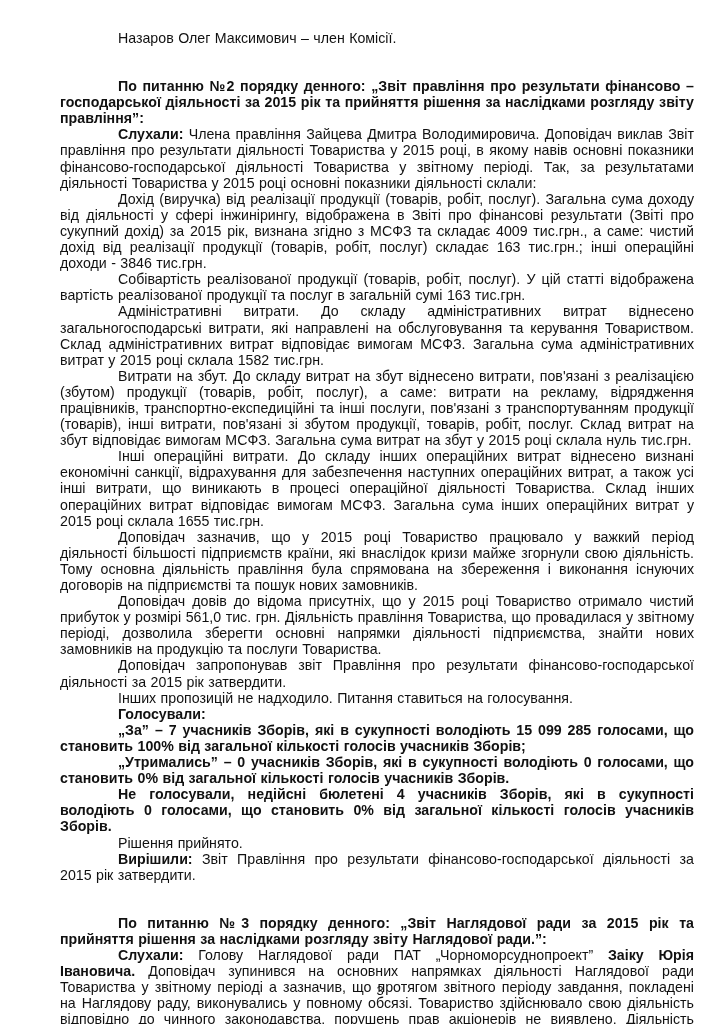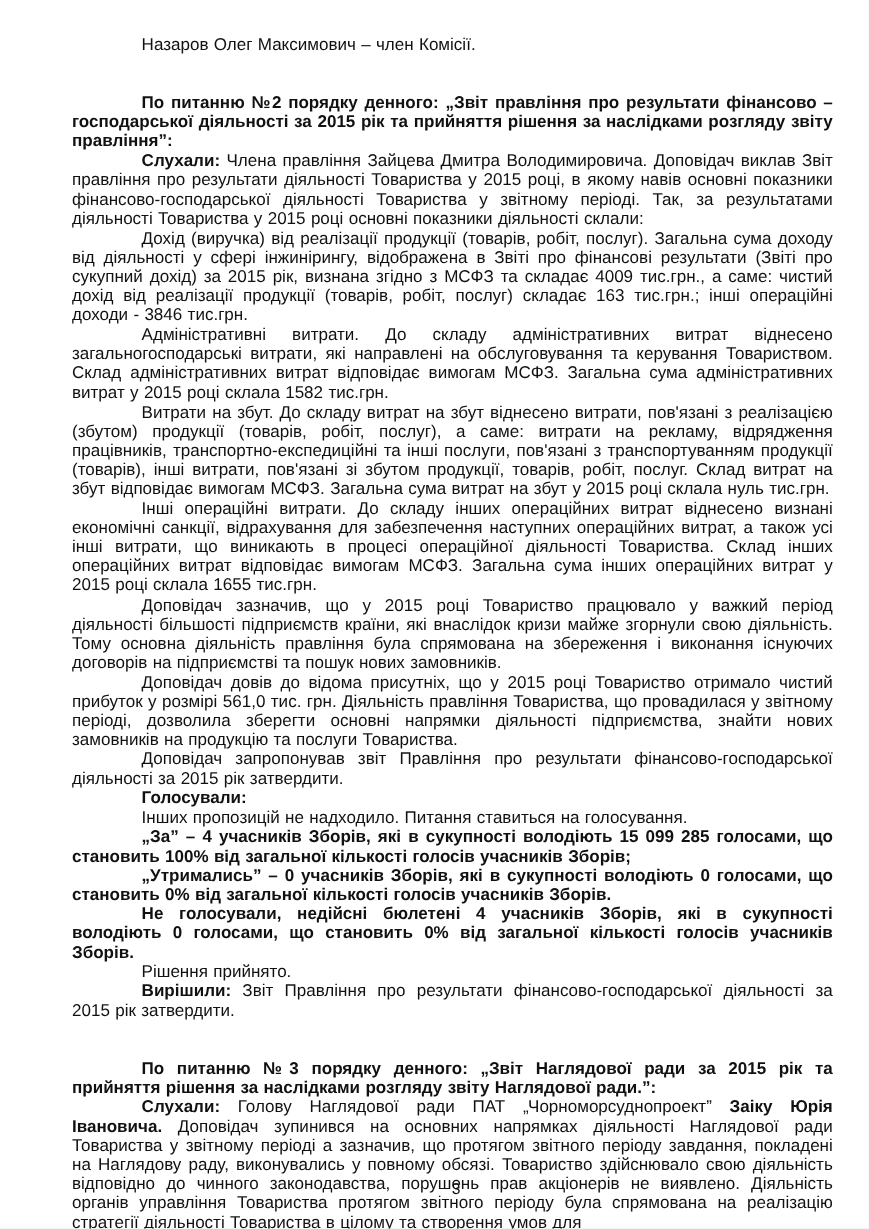--- a/index.html
+++ b/index.html
@@ -50,29 +50,30 @@
 </style>
 </head>
 <body>
 
 <div class="page">
   <div class="content" id="doc-body">
       <p class="para"><span class="run">Назаров Олег Максимович – член Комісії.</span></p>
       <p class="para space-before"><span class="run bold">По питанню №2 порядку денного: „Звіт  правління про результати фінансово – господарської діяльності за 2015 рік та прийняття рішення за наслідками розгляду звіту правління”:</span></p>
       <p class="para"><span class="run bold">Слухали: </span><span class="run">Члена правління Зайцева Дмитра Володимировича. Доповідач виклав Звіт правління про результати діяльності Товариства у 2015 році, в якому навів основні показники фінансово-господарської діяльності Товариства у звітному періоді. Так, за результатами діяльності Товариства у 2015 році основні показники діяльності склали:</span></p>
       <p class="para"><span class="run">Дохід (виручка) від реалізації продукції (товарів, робіт, послуг).  Загальна сума доходу від діяльності у сфері інжинірингу, відображена в Звіті про фінансові результати (Звіті про сукупний дохід) за 2015 рік, визнана згідно з МСФЗ та складає 4009 тис.грн., а саме: чистий дохід від реалізації продукції (товарів, робіт, послуг) складає 163 тис.грн.; інші операційні доходи - 3846 тис.грн.</span></p>
+      <p class="para"><span class="run">Собівартість реалізованої продукції (товарів, робіт, послуг). У цій статті відображена вартість реалізованої продукції та послуг в загальній сумі 163 тис.грн.</span></p>
       <p class="para"><span class="run">Адміністративні витрати. До складу адміністративних витрат віднесено загальногосподарські витрати, які направлені на обслуговування та керування Товариством. Склад адміністративних витрат відповідає вимогам МСФЗ. Загальна сума адміністративних витрат у 2015 році склала 1582 тис.грн.</span></p>
       <p class="para"><span class="run">Витрати на збут. До складу витрат на збут віднесено витрати, пов'язані з реалізацією (збутом) продукції (товарів, робіт, послуг), а саме: витрати на рекламу, відрядження працівників, транспортно-експедиційні та інші послуги, пов'язані з транспортуванням продукції (товарів), інші витрати, пов'язані зі збутом продукції, товарів, робіт, послуг. Склад витрат на збут відповідає вимогам МСФЗ. Загальна сума витрат на збут у 2015 році склала  нуль тис.грн.</span></p>
       <p class="para"><span class="run">Інші операційні витрати. До складу інших операційних витрат віднесено визнані економічні санкції, відрахування для забезпечення наступних операційних витрат, а також усі інші витрати, що виникають в процесі операційної діяльності Товариства. Склад інших операційних витрат відповідає вимогам МСФЗ. Загальна сума інших операційних витрат у 2015 році склала 1655 тис.грн.</span></p>
       <p class="para"><span class="run">Доповідач зазначив, що у 2015 році Товариство працювало у важкий період діяльності більшості підприємств країни, які внаслідок кризи майже згорнули свою діяльність. Тому основна діяльність правління була спрямована на збереження і виконання існуючих договорів на підприємстві та пошук нових замовників.</span></p>
       <p class="para"><span class="run">Доповідач довів до відома присутніх, що у 2015 році Товариство отримало чистий прибуток у розмірі 561,0 тис. грн. Діяльність правління Товариства, що провадилася у звітному періоді, дозволила зберегти основні напрямки діяльності підприємства, знайти нових замовників на продукцію та послуги Товариства.</span></p>
       <p class="para"><span class="run">Доповідач запропонував звіт Правління про результати фінансово-господарської діяльності за 2015 рік затвердити.</span></p>
+      <p class="para"><span class="run">Інших пропозицій не надходило. Питання ставиться на голосування.</span></p>
       <p class="para"><span class="run bold">Голосували:</span></p>
-      <p class="para"><span class="run">Інших пропозицій не надходило. Питання ставиться на голосування.</span></p>
-      <p class="para"><span class="run bold">„За” – 4 учасників Зборів, які в сукупності володіють 15 099 285 голосами, що становить 100% від загальної кількості голосів учасників Зборів;</span></p>
+      <p class="para"><span class="run bold">„За” – 7 учасників Зборів, які в сукупності володіють 15 099 285 голосами, що становить 100% від загальної кількості голосів учасників Зборів;</span></p>
       <p class="para"><span class="run bold">„Утримались” – 0 учасників Зборів, які в сукупності володіють 0 голосами, що становить 0% від загальної кількості голосів учасників Зборів.</span></p>
       <p class="para"><span class="run bold">Не голосували, недійсні бюлетені 4 учасників Зборів, які в сукупності володіють 0 голосами, що становить 0% від загальної кількості голосів учасників Зборів.</span></p>
       <p class="para"><span class="run">Рішення прийнято.</span></p>
       <p class="para"><span class="run bold">Вирішили: </span><span class="run">Звіт Правління про результати фінансово-господарської діяльності за 2015 рік затвердити.</span></p>
       <p class="para space-before"><span class="run bold">По питанню №3 порядку денного: „Звіт Наглядової ради за 2015 рік та прийняття рішення за наслідками розгляду звіту Наглядової ради.”:</span></p>
       <p class="para"><span class="run bold">Слухали: </span><span class="run">Голову Наглядової ради ПАТ „Чорноморсуднопроект” </span><span class="run bold">Заіку Юрія Івановича.</span><span class="run"> Доповідач зупинився на основних напрямках діяльності Наглядової ради Товариства у звітному періоді а зазначив, що протягом звітного періоду завдання, покладені на Наглядову раду, виконувались у повному обсязі. Товариство здійснювало свою діяльність відповідно до чинного законодавства, порушень прав акціонерів не виявлено. Діяльність органів управління Товариства протягом звітного періоду була спрямована на реалізацію стратегії діяльності Товариства в цілому та створення умов для</span></p>
     </div>
   <div class="footer">3</div>
 </div>
 

